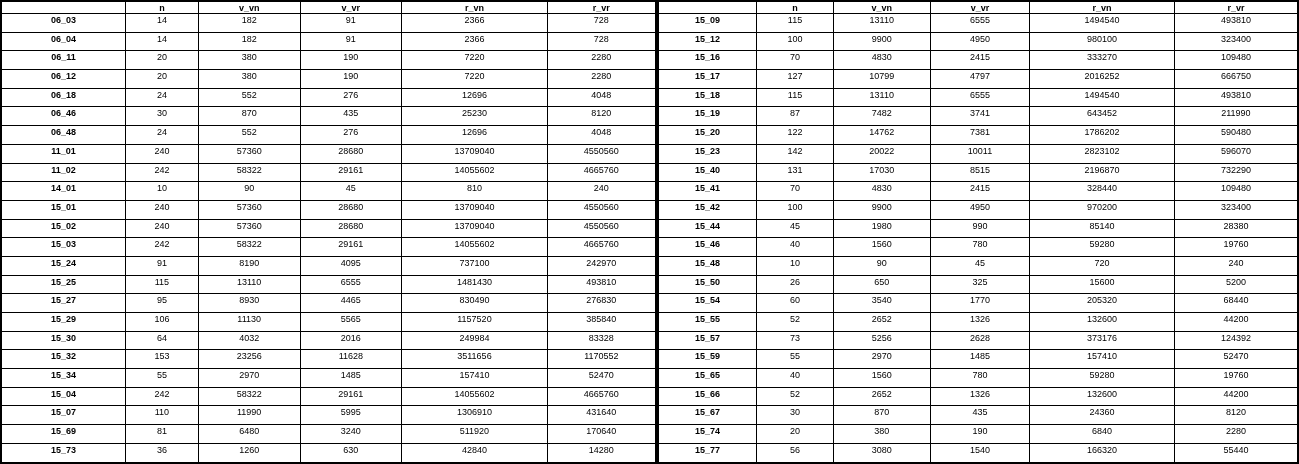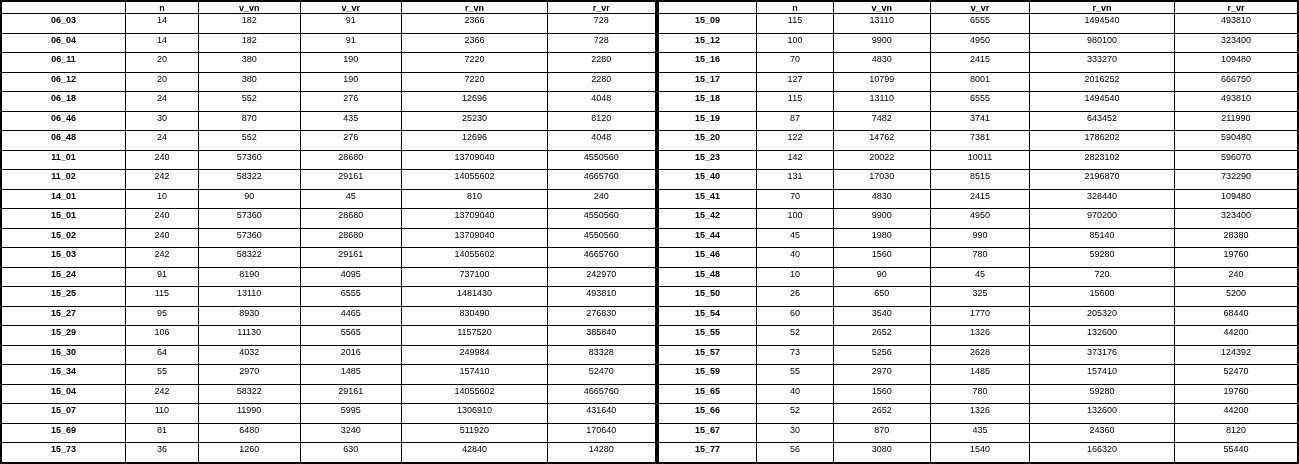--- a/index.html
+++ b/index.html
@@ -211,20 +211,28 @@
         </tr>
         <tr>
           <td class="row-label">15_30</td>
           <td class="num-cell">64</td>
           <td class="num-cell">4032</td>
           <td class="num-cell">2016</td>
           <td class="num-cell">249984</td>
           <td class="num-cell">83328</td>
         </tr>
         <tr>
+          <td class="row-label">15_32</td>
+          <td class="num-cell">153</td>
+          <td class="num-cell">23256</td>
+          <td class="num-cell">11628</td>
+          <td class="num-cell">3511656</td>
+          <td class="num-cell">1170552</td>
+        </tr>
+        <tr>
           <td class="row-label">15_34</td>
           <td class="num-cell">55</td>
           <td class="num-cell">2970</td>
           <td class="num-cell">1485</td>
           <td class="num-cell">157410</td>
           <td class="num-cell">52470</td>
         </tr>
         <tr>
           <td class="row-label">15_04</td>
           <td class="num-cell">242</td>
@@ -301,21 +309,21 @@
           <td class="num-cell">70</td>
           <td class="num-cell">4830</td>
           <td class="num-cell">2415</td>
           <td class="num-cell">333270</td>
           <td class="num-cell">109480</td>
         </tr>
         <tr>
           <td class="row-label">15_17</td>
           <td class="num-cell">127</td>
           <td class="num-cell">10799</td>
-          <td class="num-cell">8001</td>
+          <td class="num-cell">4797</td>
           <td class="num-cell">2016252</td>
           <td class="num-cell">666750</td>
         </tr>
         <tr>
           <td class="row-label">15_18</td>
           <td class="num-cell">115</td>
           <td class="num-cell">13110</td>
           <td class="num-cell">6555</td>
           <td class="num-cell">1494540</td>
           <td class="num-cell">493810</td>
@@ -450,20 +458,28 @@
         </tr>
         <tr>
           <td class="row-label">15_67</td>
           <td class="num-cell">30</td>
           <td class="num-cell">870</td>
           <td class="num-cell">435</td>
           <td class="num-cell">24360</td>
           <td class="num-cell">8120</td>
         </tr>
         <tr>
+          <td class="row-label">15_74</td>
+          <td class="num-cell">20</td>
+          <td class="num-cell">380</td>
+          <td class="num-cell">190</td>
+          <td class="num-cell">6840</td>
+          <td class="num-cell">2280</td>
+        </tr>
+        <tr>
           <td class="row-label">15_77</td>
           <td class="num-cell">56</td>
           <td class="num-cell">3080</td>
           <td class="num-cell">1540</td>
           <td class="num-cell">166320</td>
           <td class="num-cell">55440</td>
         </tr>
       </tbody>
   </table>
 

